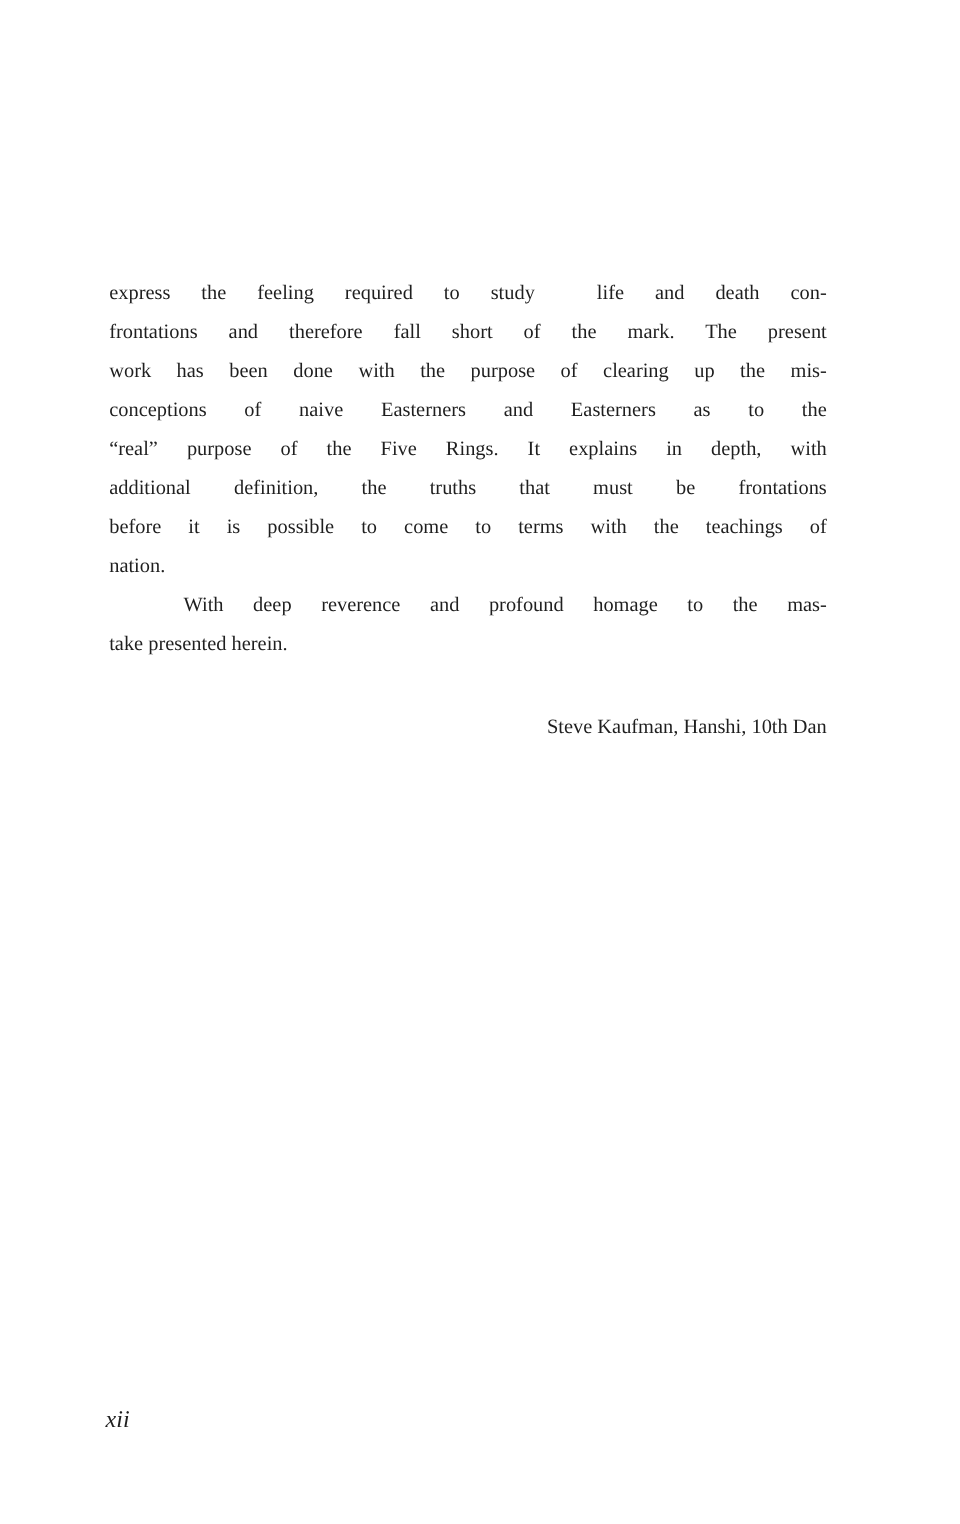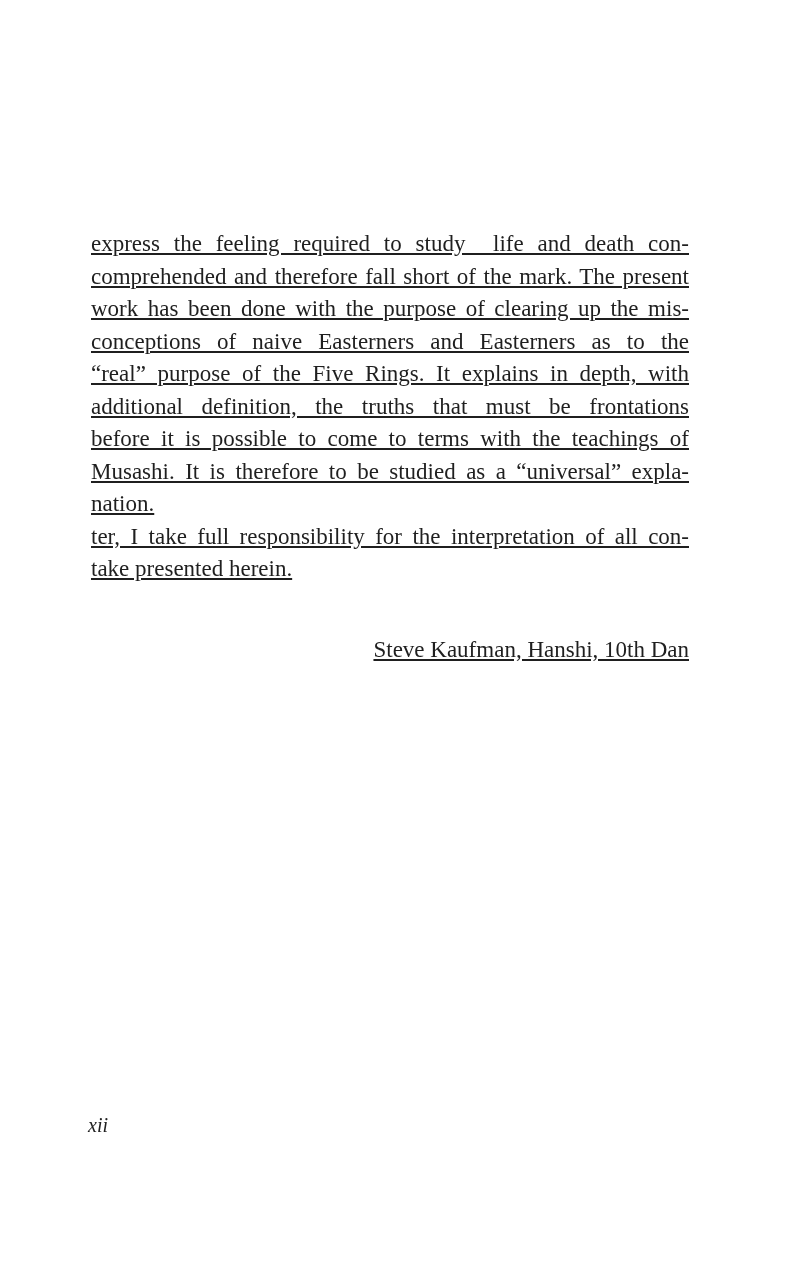--- a/index.html
+++ b/index.html
@@ -16,71 +16,69 @@
   }
   .book-page {
     position: absolute;
     inset: 0;
   }
   .text-block {
     position: absolute;
     left: 91px;
     top: 228px;
     width: 598px;
-    font-size: 23px;
+    font-size: 17px;
     line-height: 32.5px;
     color: #1f1f1f;
-    text-decoration: underline;
   }
   .text-line {
     text-align: justify;
     text-align-last: justify;
   }
   .text-line.para-end {
     text-align-last: left;
   }
   .text-line.indented {
     text-indent: 62px;
   }
   .attribution {
-    margin-top: 48px;
+    margin-top: 37px;
     text-align: left;
     text-align-last: right;
   }
   .folio {
     position: absolute;
     left: 88px;
-    top: 1114px;
+    top: 1172px;
     font-size: 20px;
     line-height: 23px;
     font-style: italic;
     color: #1f1f1f;
   }
 </style>
 </head>
 <body style="background: rgb(255, 255, 255);">
 
 <div class="book-page">
 
   <div class="text-block" style="color: rgb(31, 31, 31);">
 
     <div>
       <div class="text-line">express the feeling required to study&nbsp; life and death con-</div>
-      <div class="text-line">comprehended and therefore fall short of the mark. The present</div>
+      <div class="text-line">frontations and therefore fall short of the mark. The present</div>
       <div class="text-line">work has been done with the purpose of clearing up the mis-</div>
       <div class="text-line">conceptions of naive Easterners and Easterners as to the</div>
       <div class="text-line">“real” purpose of the Five Rings. It explains in depth, with</div>
       <div class="text-line">additional definition, the truths that must be frontations</div>
       <div class="text-line">before it is possible to come to terms with the teachings of</div>
-      <div class="text-line">Musashi. It is therefore to be studied as a “universal” expla-</div>
       <div class="text-line para-end">nation.</div>
     </div>
 
     <div>
-      <div class="text-line">ter, I take full responsibility for the interpretation of all con-</div>
+      <div class="text-line indented">With deep reverence and profound homage to the mas-</div>
       <div class="text-line para-end">take presented herein.</div>
     </div>
 
     <div class="attribution">Steve Kaufman, Hanshi, 10th Dan</div>
 
   </div>
 
   <div class="folio" style="color: rgb(31, 31, 31);">xii</div>
 
 </div>

